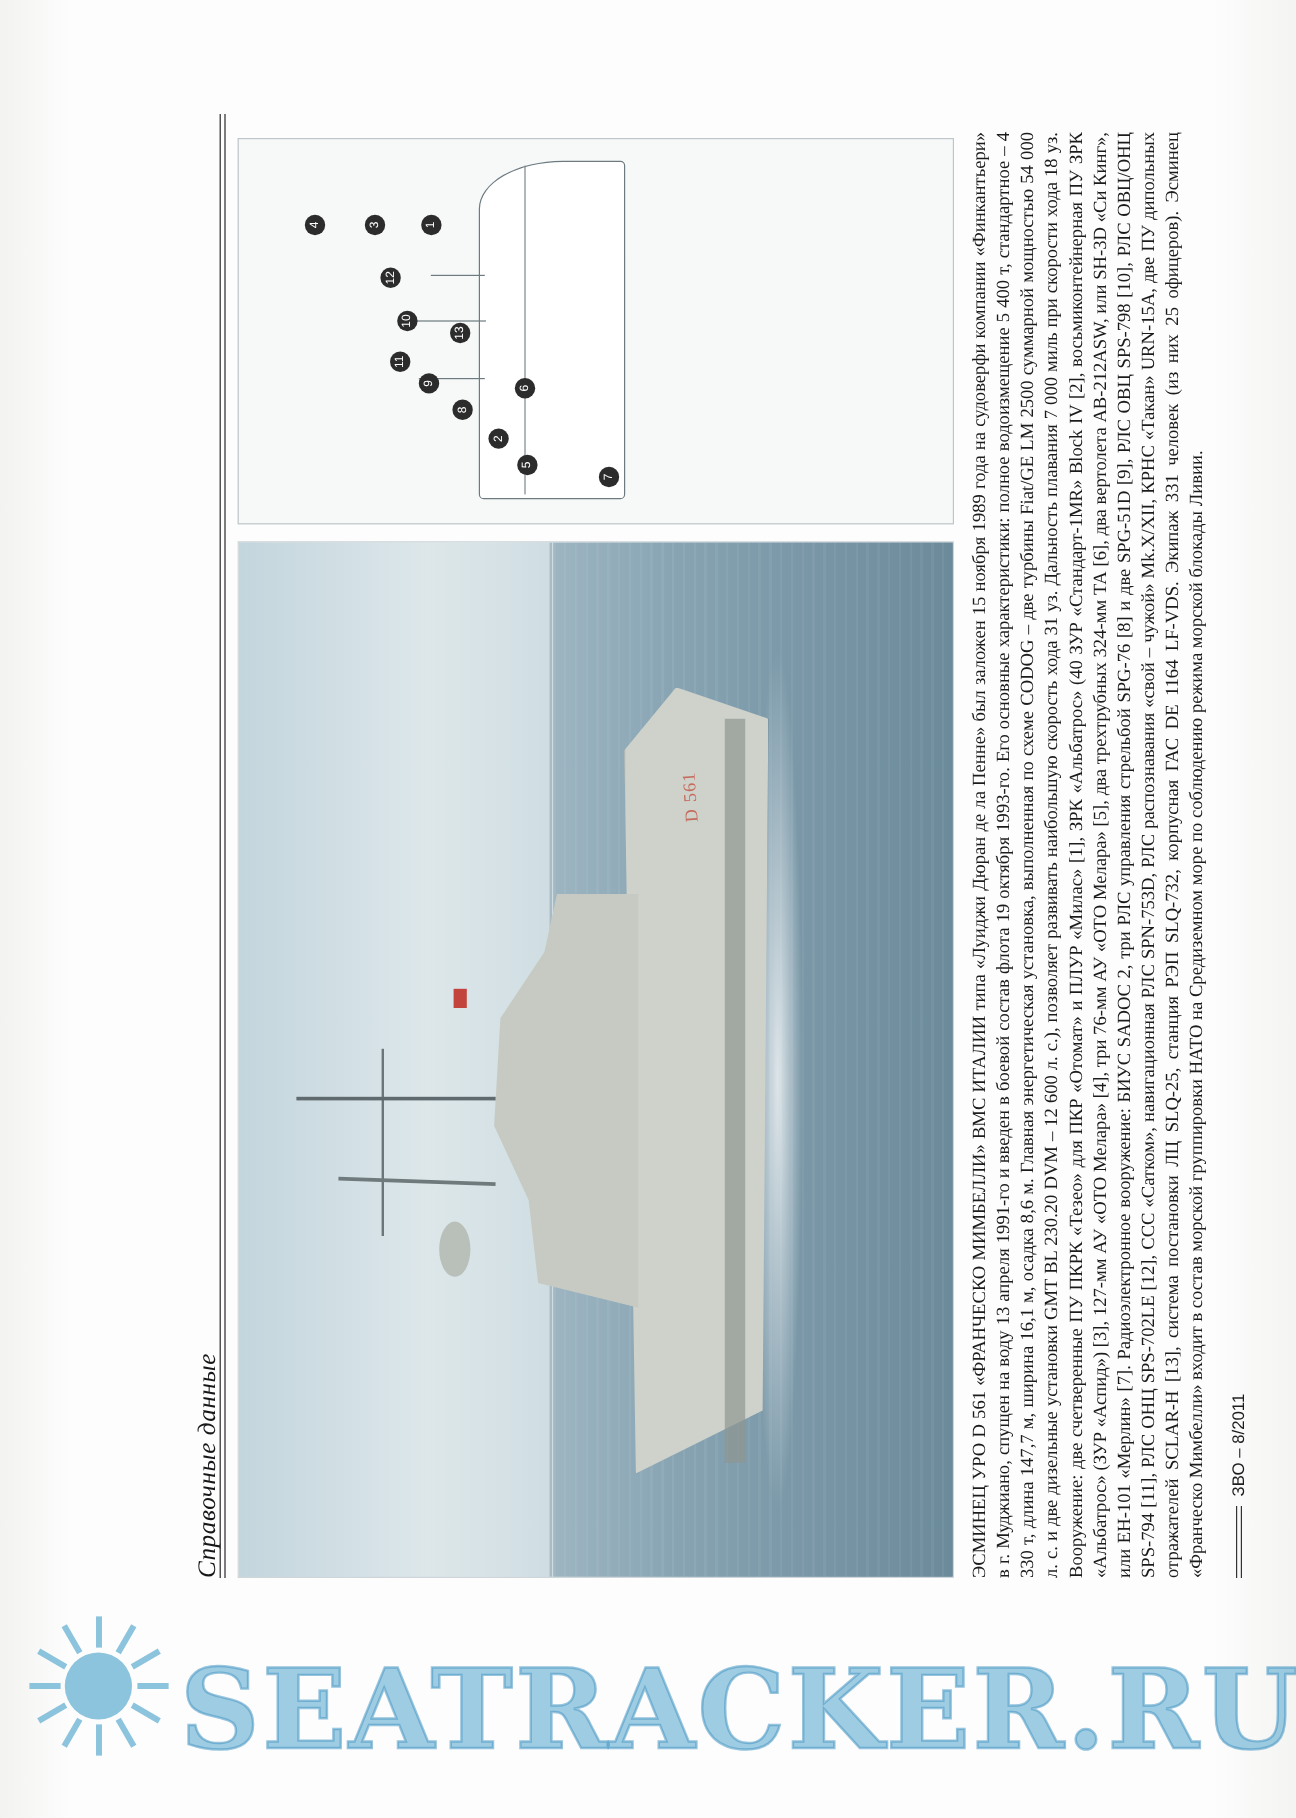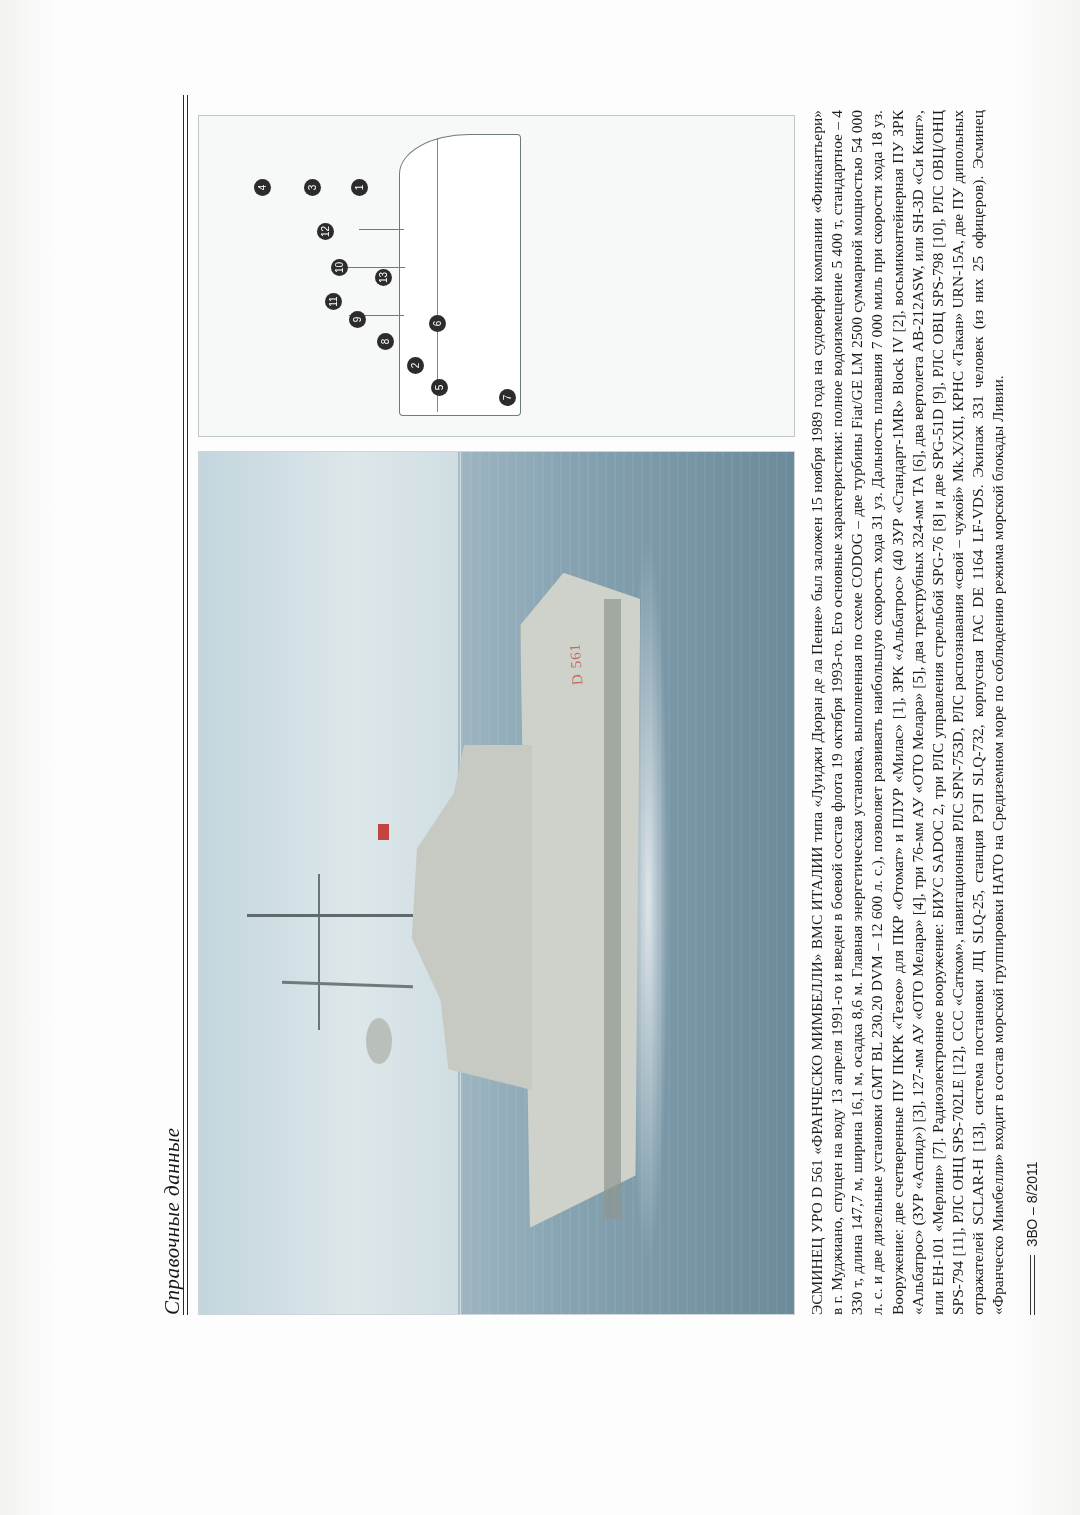--- a/index.html
+++ b/index.html
@@ -325,14 +325,32 @@
       <p>ЭСМИНЕЦ УРО D 561 «ФРАНЧЕСКО МИМБЕЛЛИ» ВМС ИТАЛИИ типа «Луиджи Дюран де ла Пенне» был заложен 15 ноября 1989 года на судоверфи компании «Финкантьери» в г. Муджиано, спущен на воду 13 апреля 1991-го и введен в боевой состав флота 19 октября 1993-го. Его основные характеристики: полное водоизмещение 5 400 т, стандартное – 4 330 т, длина 147,7 м, ширина 16,1 м, осадка 8,6 м. Главная энергетическая установка, выполненная по схеме CODOG – две турбины Fiat/GE LM 2500 суммарной мощностью 54 000 л. с. и две дизельные установки GMT BL 230.20 DVM – 12 600 л. с.), позволяет развивать наибольшую скорость хода 31 уз. Дальность плавания 7 000 миль при скорости хода 18 уз. Вооружение: две счетверенные ПУ ПКРК «Тезео» для ПКР «Отомат» и ПЛУР «Милас» [1], ЗРК «Альбатрос» (40 ЗУР «Стандарт-1MR» Block IV [2], восьмиконтейнерная ПУ ЗРК «Альбатрос» (ЗУР «Аспид») [3], 127-мм АУ «ОТО Мелара» [4], три 76-мм АУ «ОТО Мелара» [5], два трехтрубных 324-мм ТА [6], два вертолета AB-212ASW, или SH-3D «Си Кинг», или EH-101 «Мерлин» [7]. Радиоэлектронное вооружение: БИУС SADOC 2, три РЛС управления стрельбой SPG-76 [8] и две SPG-51D [9], РЛС ОВЦ SPS-798 [10], РЛС ОВЦ/ОНЦ SPS-794 [11], РЛС ОНЦ SPS-702LE [12], ССС «Сатком», навигационная РЛС SPN-753D, РЛС распознавания «свой – чужой» Mk.X/XII, КРНС «Такан» URN-15А, две ПУ дипольных отражателей SCLAR-H [13], система постановки ЛЦ SLQ-25, станция РЭП SLQ-732, корпусная ГАС DE 1164 LF-VDS. Экипаж 331 человек (из них 25 офицеров). Эсминец «Франческо Мимбелли» входит в состав морской группировки НАТО на Средиземном море по соблюдению режима морской блокады Ливии.</p>
     </div>
 
     <div class="footer">
       <span class="rule"></span>
       <span>ЗВО – 8/2011</span>
     </div>
 
   </div>
 
+  <div class="watermark">
+    <div class="wm-sun">
+      <div class="core"></div>
+      <div class="ray" style="transform:rotate(0deg)"></div>
+      <div class="ray" style="transform:rotate(30deg)"></div>
+      <div class="ray" style="transform:rotate(60deg)"></div>
+      <div class="ray" style="transform:rotate(90deg)"></div>
+      <div class="ray" style="transform:rotate(120deg)"></div>
+      <div class="ray" style="transform:rotate(150deg)"></div>
+      <div class="ray" style="transform:rotate(180deg)"></div>
+      <div class="ray" style="transform:rotate(210deg)"></div>
+      <div class="ray" style="transform:rotate(240deg)"></div>
+      <div class="ray" style="transform:rotate(270deg)"></div>
+      <div class="ray" style="transform:rotate(300deg)"></div>
+      <div class="ray" style="transform:rotate(330deg)"></div>
+    </div>
+    <div class="wm-text">SEATRACKER.RU</div>
+  </div>
 
 </div>
 
 </body></html>

